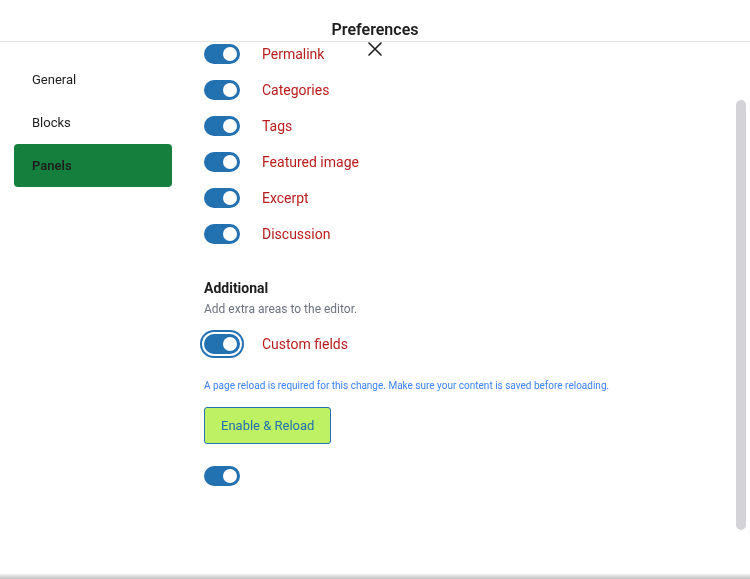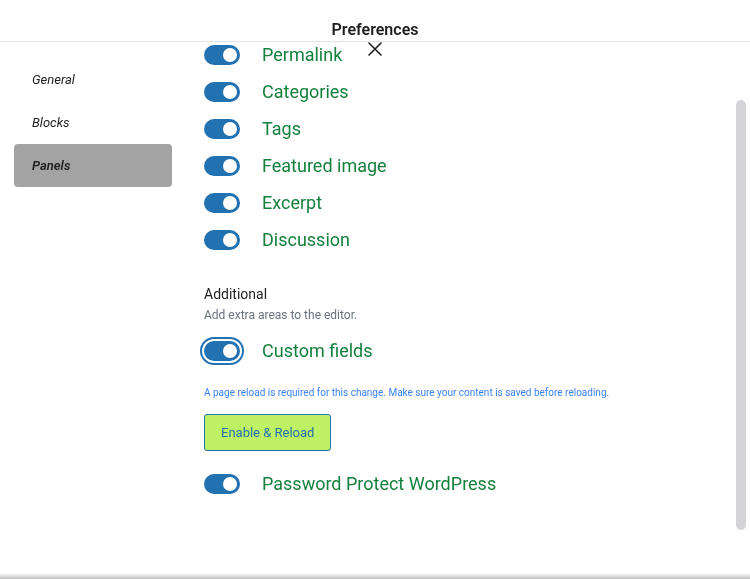--- a/index.html
+++ b/index.html
@@ -1,33 +1,33 @@
 <!DOCTYPE html>
 <html><head>
 <meta charset="utf-8">
 <style>
   * { box-sizing: border-box; margin: 0; padding: 0; font-family: -apple-system, BlinkMacSystemFont, "Segoe UI", Roboto, sans-serif; }
   body { width: 750px; height: 579px; background: #fff; overflow: hidden; position: relative; }
   .header { display: flex; align-items: center; justify-content: space-between; padding: 20px 32px; border-bottom: 1px solid #e4e4e7; height: 42px; flex-direction: column; }
   .header h1 { font-size: 16px; font-weight: 600; color: #1e1e1e; }
   .close-btn { background: none; border: none; width: 32px; height: 32px; cursor: pointer; display:flex; align-items:center; justify-content:center; color:#1e1e1e; font-size:18px; }
   .body { display:flex; height: calc(100% - 62px); position:relative; }
-  .sidebar { width: 172px; padding: 16px 0 12px 14px; flex-shrink:0;font-style:italic; }
+  .sidebar { width: 172px; padding: 16px 0 12px 14px; flex-shrink:0; }
   .sidebar-item { padding: 14px 18px; font-size: 13px; color: #1e1e1e; cursor: pointer; border-radius: 4px; }
-  .sidebar-item.active { background: #a3a3a3; font-weight:600; }
+  .sidebar-item.active { background: #15803d; font-weight:600; }
   .content { flex:1; padding: 0 22px 20px 32px; overflow-y: auto; }
   .content::-webkit-scrollbar { display:none; }
   .custom-scroll { position:absolute; right:4px; top:58px; width:10px; height:430px; background:#d4d4d8; border-radius:5px; }
   .row { display:flex; align-items:center; gap:22px; padding:8px 0; min-height:36px; }
   .toggle { width:36px; height:20px; border-radius:10px; position:relative; flex-shrink:0; cursor:pointer; }
   .toggle.on { background:#2271b1; }
   .toggle .knob { position:absolute; width:14px; height:14px; background:#fff; border-radius:50%; top:3px; right:3px; }
   .toggle.focus { box-shadow: 0 0 0 2px #fff, 0 0 0 4px #2271b1; }
-  .row-label { font-size:18px; color:#15803d; }
-  .section-title { font-size:14px; font-weight:400; color:#1e1e1e; margin-top:28px; }
+  .row-label { font-size:14px; color:#b91c1c; }
+  .section-title { font-size:14px; font-weight:700; color:#1e1e1e; margin-top:28px; }
   .section-desc { font-size:12px; color:#6b7280; margin-top:6px; margin-bottom:10px; }
   .note { font-size:10px; color:#3b82f6; line-height:1.5; margin-top:16px; }
   .reload-btn { margin-top:14px; background:#bef264; border:1px solid #2271b1; color:#2271b1; padding:10px 16px; font-size:13px; border-radius:3px; cursor:pointer; }
   .bottom-shadow { position:absolute; left:0; bottom:0; width:100%; height:6px; background:linear-gradient(to bottom, rgba(0,0,0,0), rgba(0,0,0,0.25)); pointer-events:none; }
 </style>
 </head>
 <body>
 
 <div class="header">
   <h1>Preferences</h1>
@@ -98,20 +98,19 @@
     </div>
 
     <p class="note">A page reload is required for this change. Make sure your content is saved before reloading.</p>
 
     <button class="reload-btn">Enable &amp; Reload</button>
 
     <div class="row" style="margin-top:14px;">
       <div class="toggle on">
           <div class="knob"></div>
         </div>
-      <span class="row-label">Password Protect WordPress</span>
     </div>
   </div>
 
   <div class="custom-scroll"></div>
 </div>
 
 <div class="bottom-shadow"></div>
 
 </body></html>

